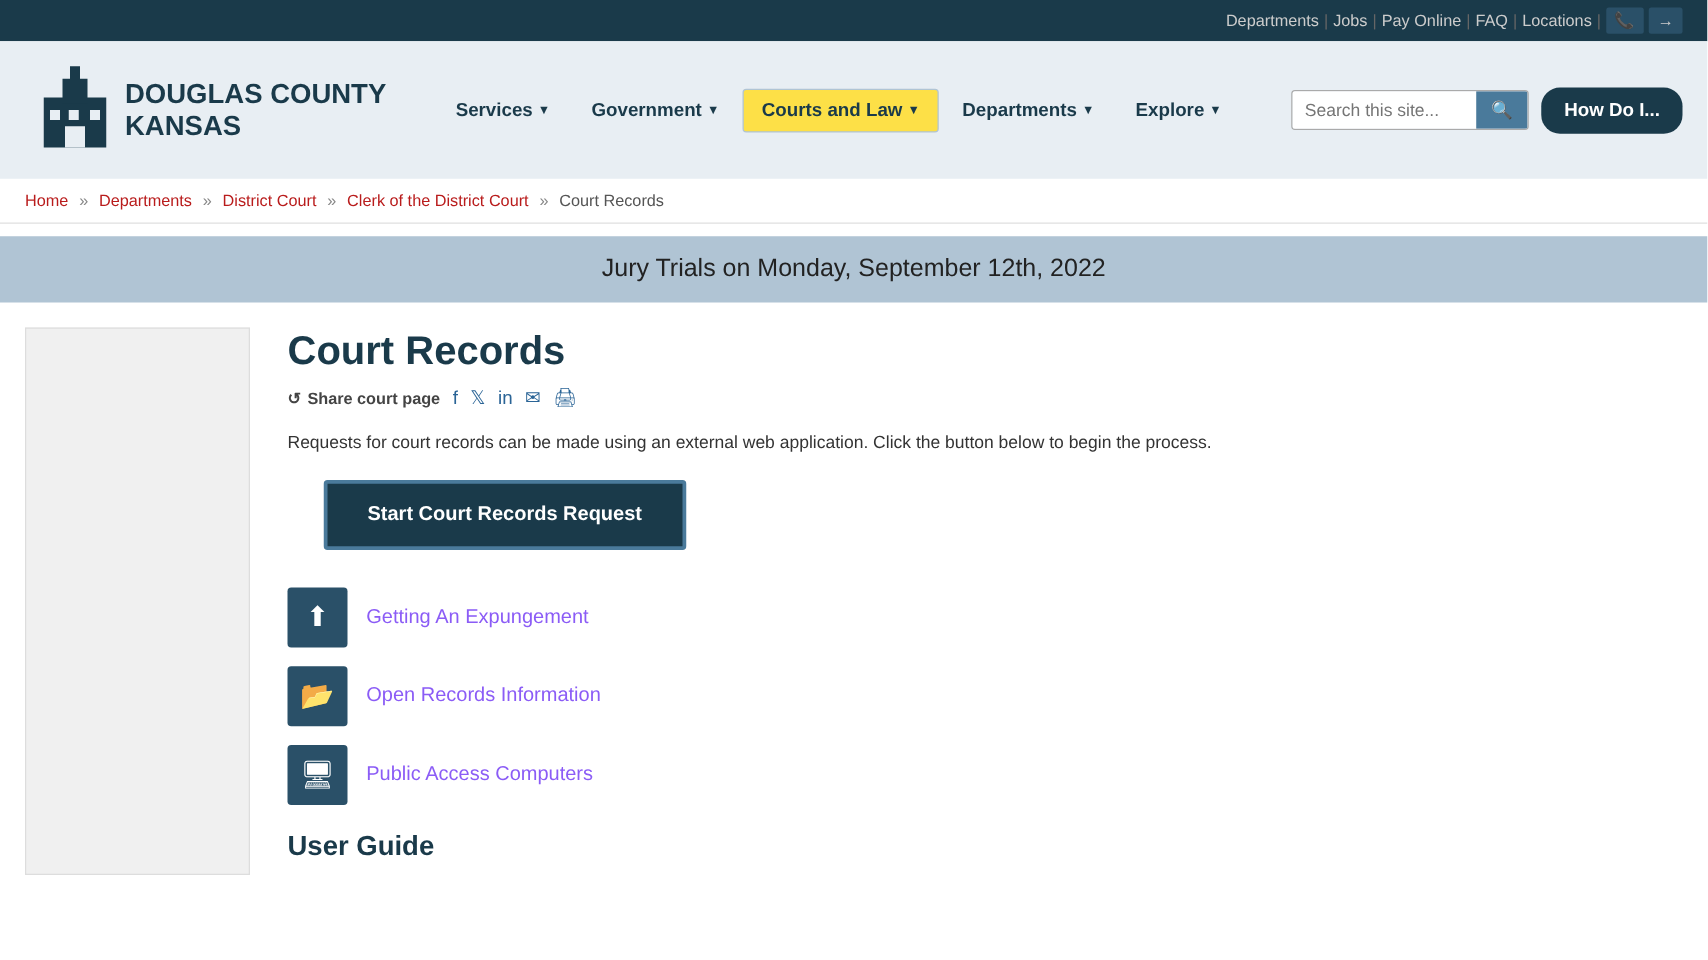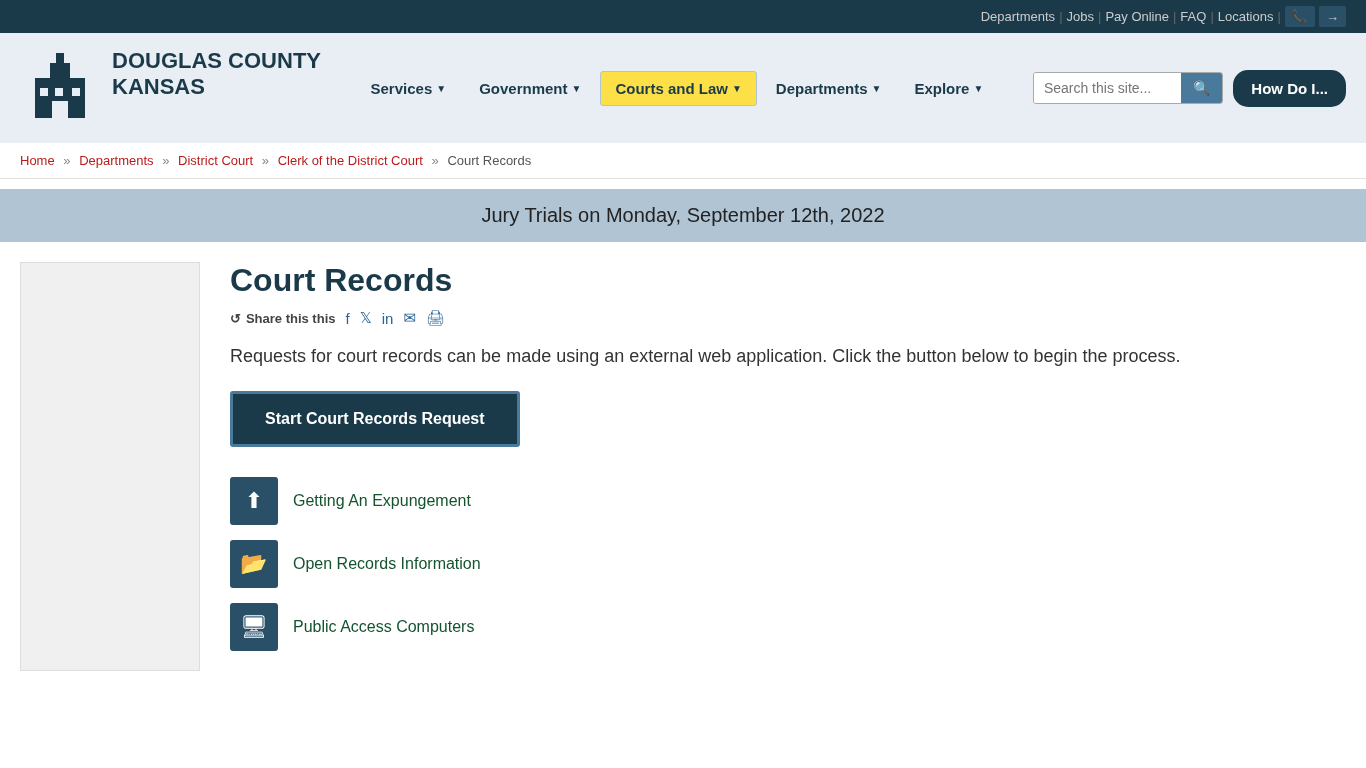--- a/index.html
+++ b/index.html
@@ -31,22 +31,21 @@
     
     .header {
       background: #e8eef3;
       padding: 15px 20px;
       display: flex;
       align-items: center;
       justify-content: space-between;
     }
     .logo-area {
       display: flex;
-      align-items: flex-start;
-      gap: 12px;
+      align-items: center;
     }
     .logo-icon {
       width: 80px;
       height: 80px;
     }
     .logo-text {
       font-size: 22px;
       font-weight: bold;
       color: #1a3a4a;
       line-height: 1.2;
@@ -181,37 +180,38 @@
       color: #444;
     }
     .share-icon {
       font-size: 15px;
       color: #2a6496;
       cursor: pointer;
       text-decoration: none;
     }
 
     .intro-text {
-      font-size: 18px;
+      font-size: 14px;
       color: #333;
       margin-bottom: 20px;
       line-height: 1.6;
     }
 
     .start-btn {
       background: #1a3a4a;
       color: #fff;
       border: 3px solid #4a7a9b;
       padding: 16px 32px;
       font-size: 16px;
       font-weight: bold;
       cursor: pointer;
       border-radius: 3px;
       margin-bottom: 30px;
       display: inline-block;
+      margin-left: 29px;
     }
 
     
     .links-section {
       margin-bottom: 20px;
     }
     .link-item {
       display: flex;
       align-items: center;
       gap: 15px;
@@ -223,21 +223,21 @@
       background: #2a5068;
       display: flex;
       align-items: center;
       justify-content: center;
       color: #fff;
       font-size: 22px;
       border-radius: 3px;
       flex-shrink: 0;
     }
     .link-item a {
-      color: #14532d;
+      color: #8b5cf6;
       font-size: 16px;
       text-decoration: none;
       font-weight: 500;
     }
 
     
     .section-title {
       font-size: 22px;
       font-weight: bold;
       color: #1a3a4a;
@@ -345,21 +345,21 @@
   </div>
 
   <div class="main-content">
 
     <h1 class="page-title">Court Records</h1>
 
     
     <div class="share-bar">
       <span class="share-label">
         <span>↺</span>
-        <span>Share this this</span>
+        <span>Share court page</span>
       </span>
       <a class="share-icon" href="#">f</a>
       <a class="share-icon" href="#">𝕏</a>
       <a class="share-icon" href="#">in</a>
       <a class="share-icon" href="#">✉</a>
       <a class="share-icon" href="#">🖨</a>
     </div>
 
     
     <p class="intro-text">Requests for court records can be made using an external web application. Click the button below to begin the process.</p>
@@ -387,15 +387,16 @@
       <div class="link-item">
         <div class="link-icon-box">
           <span>🖥</span>
         </div>
         <a href="#">Public Access Computers</a>
       </div>
 
     </div>
 
     
+    <h2 class="section-title">User Guide</h2>
 
   </div>
 </div>
 
 </body></html>

